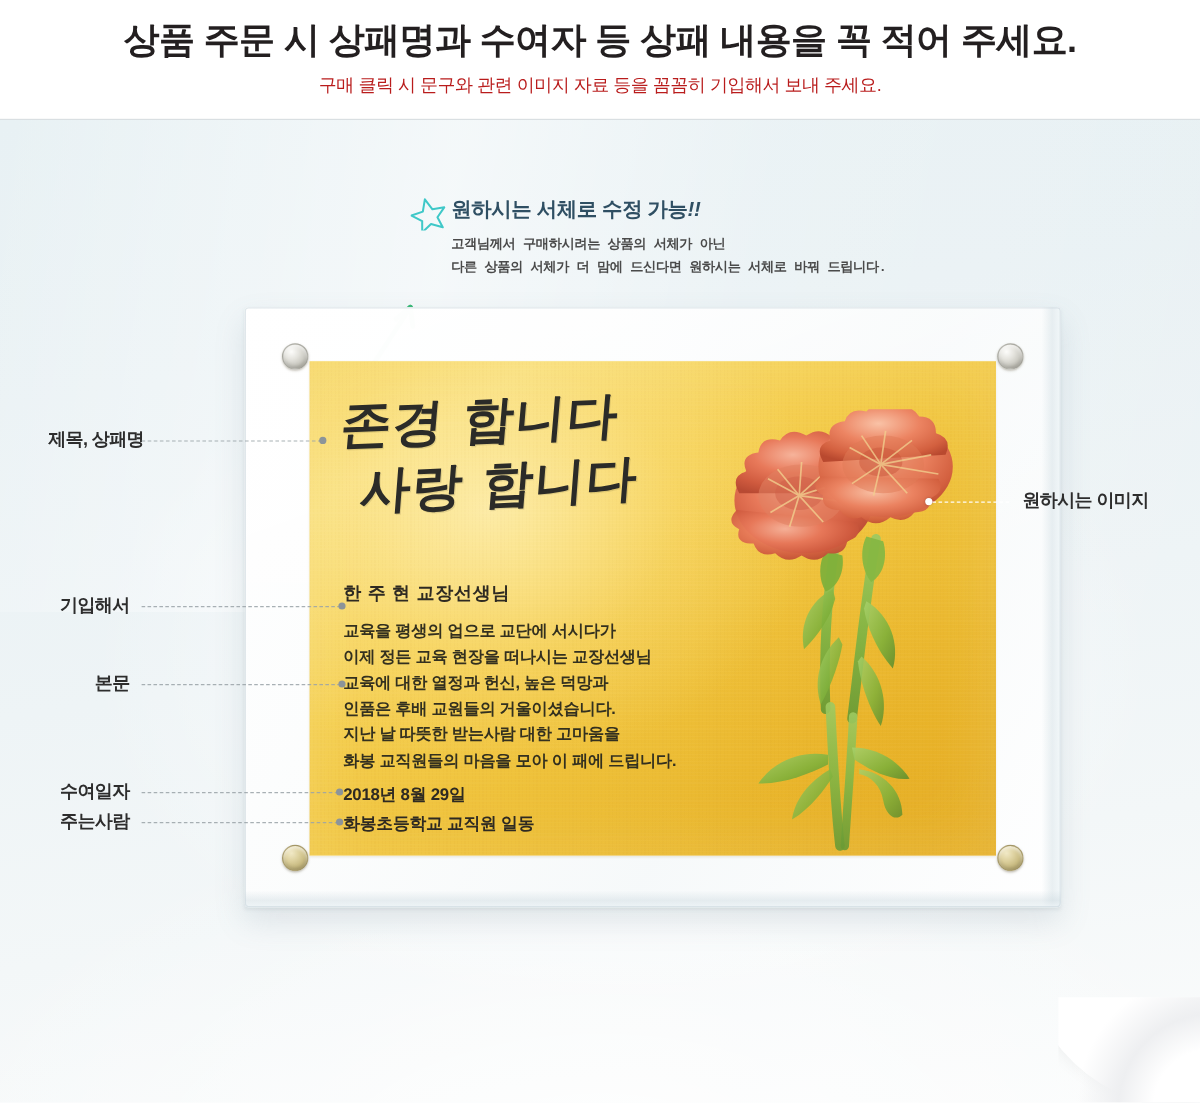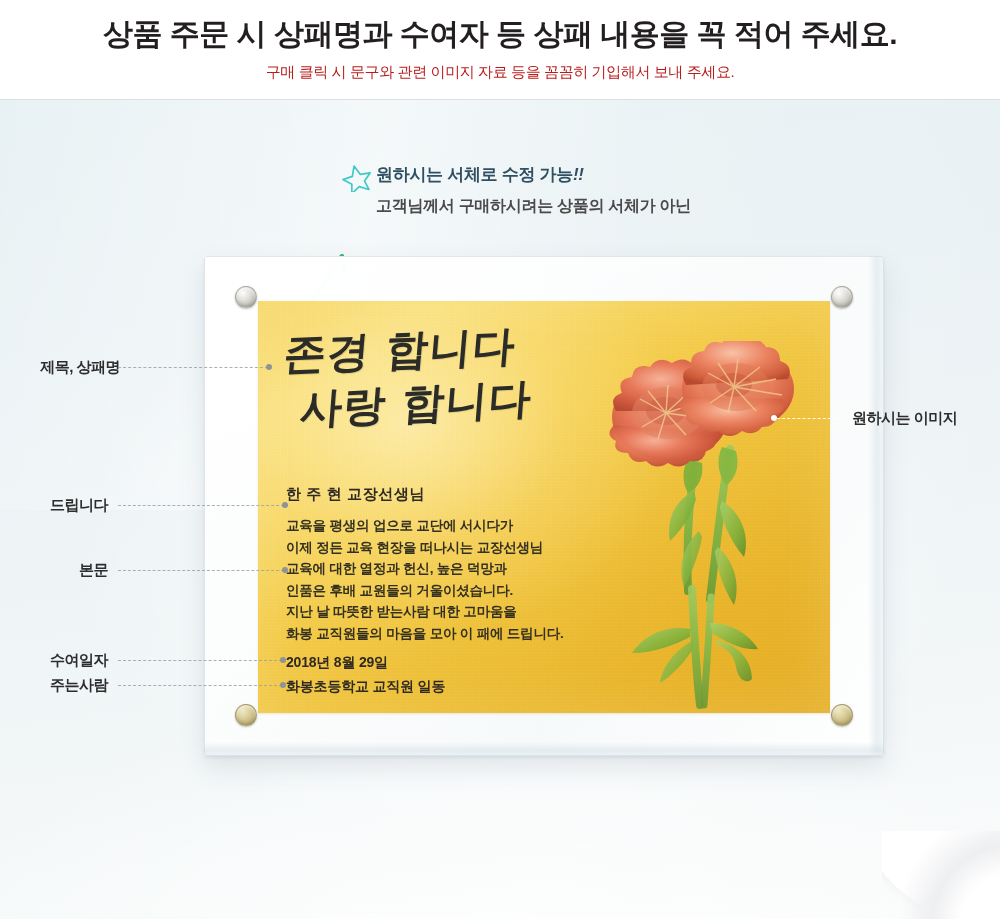--- a/index.html
+++ b/index.html
@@ -301,26 +301,27 @@
     color: #2f4f63;
     font-style: italic;
     font-weight: 700;
   }
   #callout-lines {
     margin-top: 4px;
     padding-left: 36px;
   }
   #callout-lines .cline {
     display: block;
-    font-size: 16px;
+    font-size: 11px;
     font-weight: 600;
     color: #4a4a4a;
     line-height: 19px;
     letter-spacing: -0.3px;
     white-space: nowrap;
+    font-family: Liberation Mono, monospace;
   }
   #callout-arrow {
     position: absolute;
     left: -50px; top: 60px;
     width: 80px; height: 110px;
   }
 
   
   .anno-label {
     position: absolute;
@@ -381,20 +382,21 @@
         <svg id="callout-star" viewBox="0 0 32 32" fill="none" xmlns="http://www.w3.org/2000/svg">
           <path d="M16 4 L20.4 14.2 L31 15.1 L23 22.2 L25.4 32 L16 26.6 L6.6 32 L9 22.2 L1 15.1 L11.6 14.2 Z" stroke="#3fc8c8" stroke-width="1.8" stroke-linejoin="round" fill="none" transform="rotate(-14 16 17)"></path>
         </svg>
         <div id="callout-title">
           <span>원하시는 서체로 수정 가능</span><span class="excl">!!</span>
         </div>
       </div>
 
       <div id="callout-lines">
         <span class="cline">고객님께서 구매하시려는  상품의 서체가 아닌</span>
+        <span class="cline">다른 상품의 서체가 더 맘에 드신다면 원하시는 서체로 바꿔 드립니다.</span>
       </div>
     </div>
 
     <div id="plaque">
       <div id="plaque-gloss"></div>
       <div id="plaque-rightedge"></div>
       <div id="plaque-bottomedge"></div>
       <div id="plaque-bevel"></div>
 
       <div id="certificate">
@@ -506,21 +508,21 @@
       <div class="screw silver" id="screw-tl"></div>
       <div class="screw silver" id="screw-tr"></div>
       <div class="screw brass" id="screw-bl"></div>
       <div class="screw brass" id="screw-br"></div>
     </div>
 
     <div class="anno-label anno-left" style="left: 12px; top: 257px; width: 108px;">제목, 상패명</div>
     <div class="leader" style="left: 118px; top: 267px; width: 150px;"></div>
     <div class="leader-dot" style="left: 266px; top: 264px;"></div>
 
-    <div class="anno-label anno-left" style="left: 0px; top: 395px; width: 108px;">드립니다</div>
+    <div class="anno-label anno-left" style="left: 0px; top: 395px; width: 108px;">기입해서</div>
     <div class="leader" style="left: 118px; top: 405px; width: 166px;"></div>
     <div class="leader-dot" style="left: 282px; top: 402px;"></div>
 
     <div class="anno-label anno-left" style="left: 0px; top: 460px; width: 108px;">본문</div>
     <div class="leader" style="left: 118px; top: 470px; width: 166px;"></div>
     <div class="leader-dot" style="left: 282px; top: 467px;"></div>
 
     <div class="anno-label anno-left" style="left: 0px; top: 550px; width: 108px;">수여일자</div>
     <div class="leader" style="left: 118px; top: 560px; width: 164px;"></div>
     <div class="leader-dot" style="left: 280px; top: 557px;"></div>

